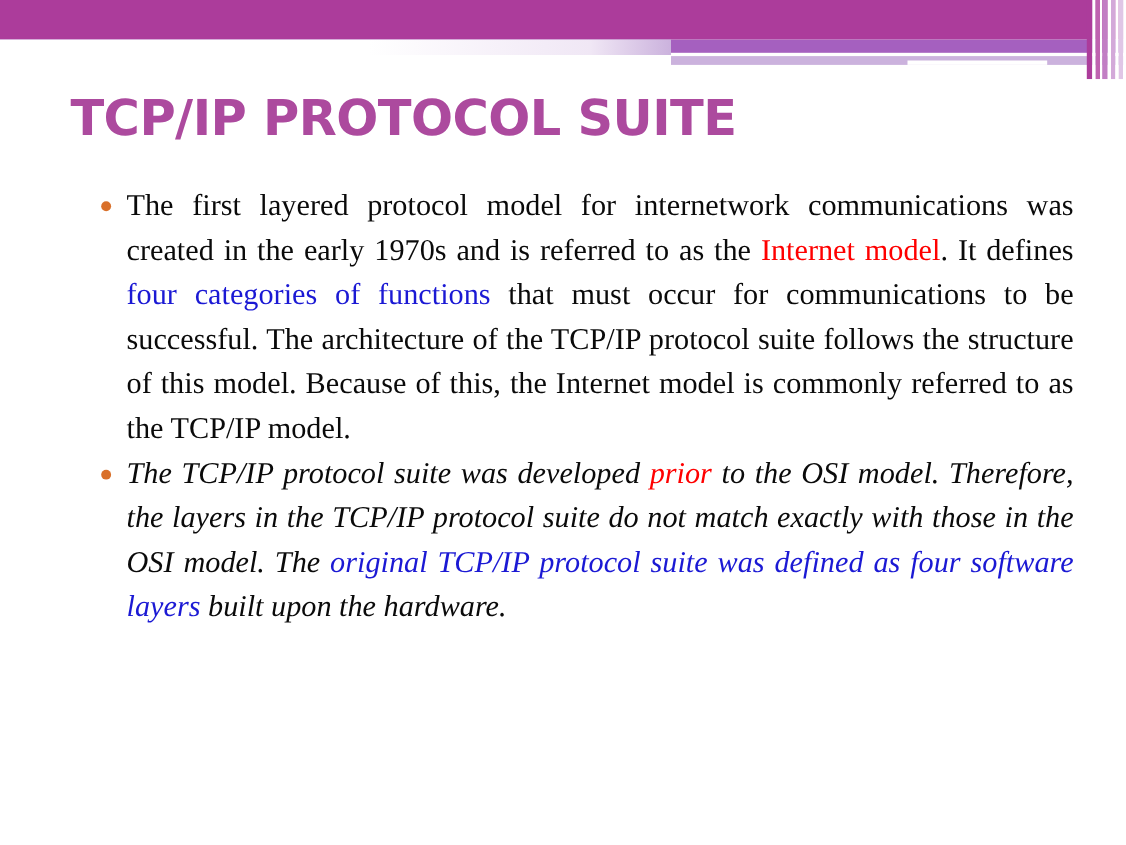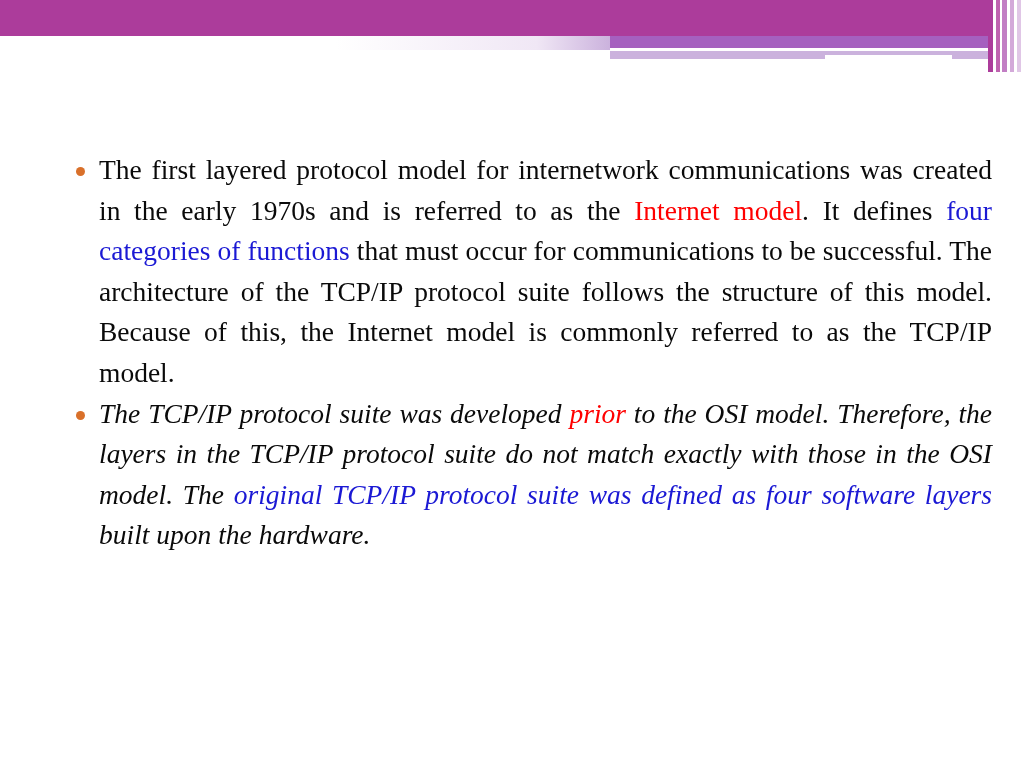--- a/index.html
+++ b/index.html
@@ -141,21 +141,21 @@
 
   
   .body-wrap {
     position: absolute;
     top: 150px;
     left: 62px;
     width: 930px;
   }
   ul.bullets {
     list-style: none;
-    margin: 0;
+    margin: 16px;
     padding: 0;
   }
   ul.bullets > li {
     position: relative;
     padding-left: 37px;
     margin: 0 0 0 0;
     font-size: 27.5px;
     line-height: 40.6px;
     color: #0a0a0a;
     text-align: justify;
@@ -205,20 +205,21 @@
         <div class="vs" style="left: 12px; width: 2px; background: rgb(255, 255, 255);"></div>
         <div class="vs" style="left: 14px; width: 5px; background: rgb(194, 126, 196);"></div>
         <div class="vs" style="left: 19px; width: 3px; background: rgb(255, 255, 255);"></div>
         <div class="vs" style="left: 22px; width: 4px; background: rgb(211, 169, 217);"></div>
         <div class="vs" style="left: 26px; width: 3px; background: rgb(255, 255, 255);"></div>
         <div class="vs" style="left: 29px; width: 4px; background: rgb(224, 198, 230);"></div>
         <div class="vs" style="left: 33px; width: 3px; background: rgb(255, 255, 255);"></div>
       </div>
   </div>
 
+  <div class="title">TCP/IP PROTOCOL SUITE</div>
 
   <div class="body-wrap">
     <ul class="bullets" id="bullet-list">
 
     <li>
           <p class="para"><span class="blk">The first layered protocol model for internetwork communications was created in the early 1970s and is referred to as the </span><span class="red">Internet model</span><span class="blk">. It defines </span><span class="blue">four categories of functions</span><span class="blk"> that must occur for communications to be successful. The architecture of the TCP/IP protocol suite follows the structure of this model. Because of this, the Internet model is commonly referred to as the TCP/IP model.</span></p>
         </li>
         <li>
           <p class="para"><span class="blk">The TCP/IP protocol suite was developed </span><span class="red">prior</span><span class="blk"> to the OSI model. Therefore, the layers in the TCP/IP protocol suite do not match exactly with those in the OSI model. The </span><span class="blue">original TCP/IP protocol suite was defined as four software layers</span><span class="blk"> built upon the hardware.</span></p>
         </li>

